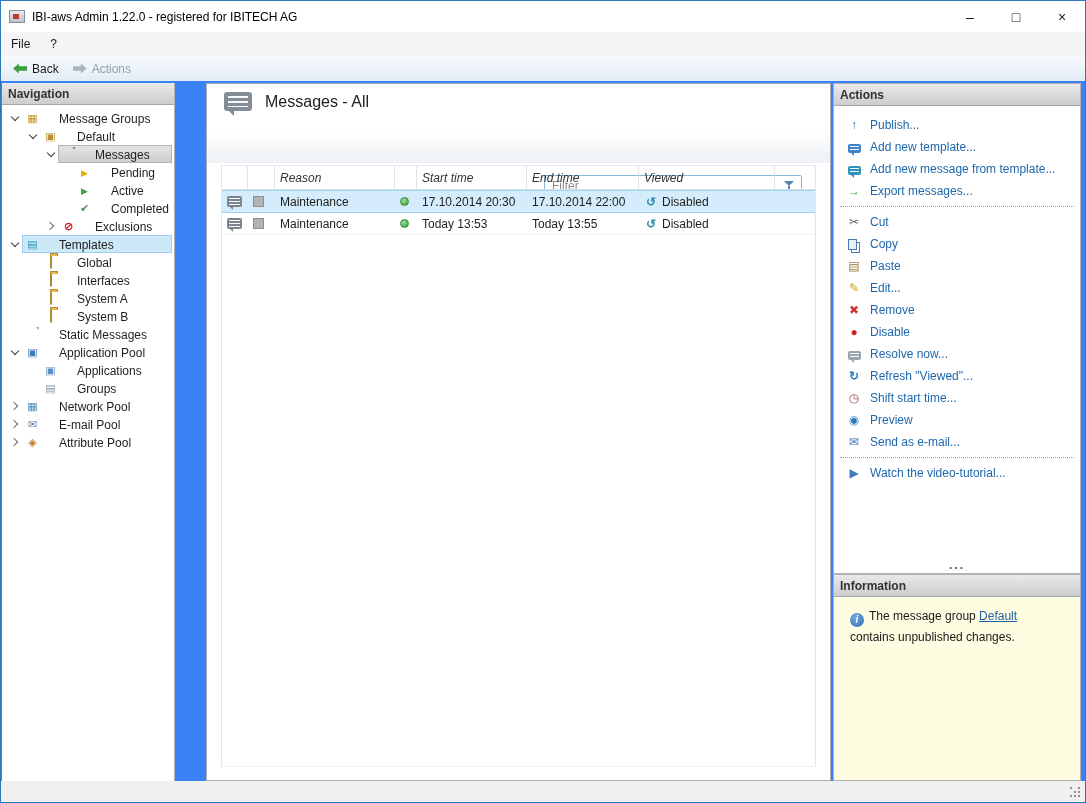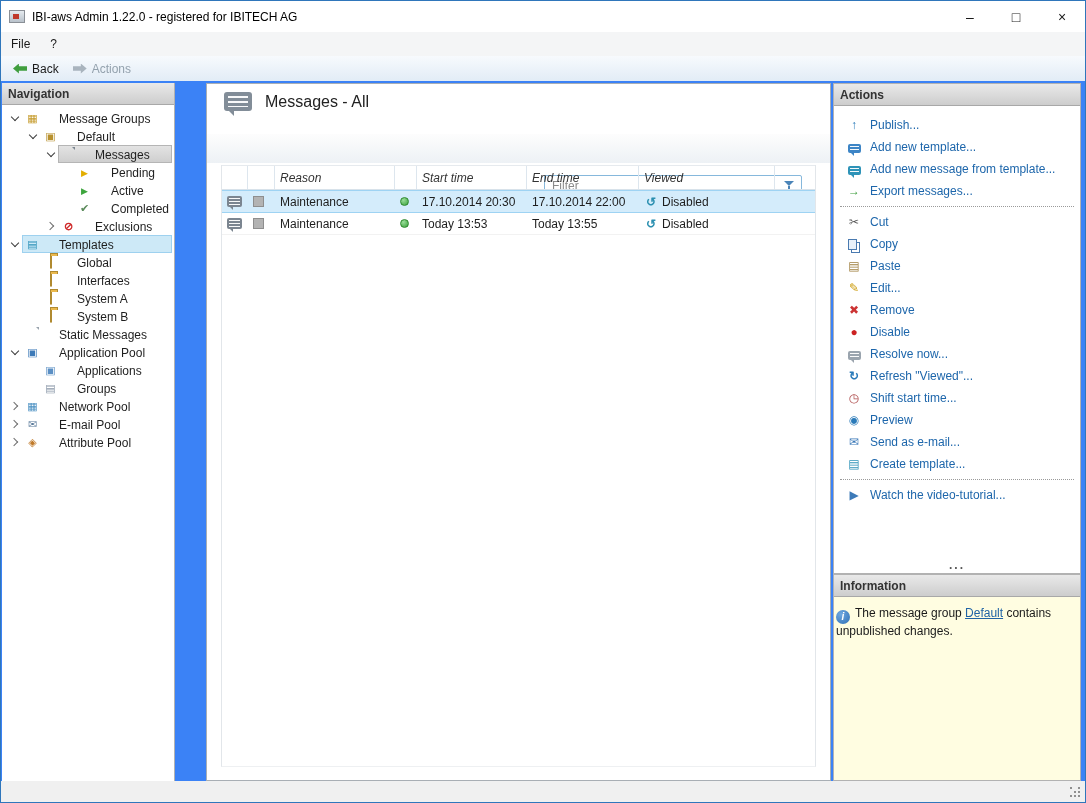--- a/index.html
+++ b/index.html
@@ -118,21 +118,21 @@
   .a-disable::before { content:"●"; color:#cc2222; }
   .a-refresh::before { content:"↻"; color:#2a7ab9; font-weight:bold; }
   .a-clock::before   { content:"◷"; color:#b05050; }
   .a-preview::before { content:"◉"; color:#2a7ab9; }
   .a-mail::before    { content:"✉"; color:#3d7ab8; }
   .a-template::before{ content:"▤"; color:#2e93b8; }
   .a-video::before   { content:"▶"; color:#3d7ab8; }
   .overflow-ind { position:absolute; bottom:0; left:0; right:0; text-align:center; color:#555; font-weight:bold; letter-spacing:2px; height:14px; line-height:12px; }
 
   
-  .info-body { flex:1; background:#fffde1; padding:9px 2px; line-height:15px; color:#1a1a1a; }
+  .info-body { flex:1; background:#fffde1; padding:9px 16px; line-height:21px; color:#1a1a1a; }
   .info-icon { display:inline-block; width:14px; height:14px; border-radius:50%; background:radial-gradient(circle at 35% 30%, #6fa8e0, #2f6fb5); color:#fff; font-size:10px; font-weight:bold; font-style:italic; text-align:center; line-height:14px; vertical-align:-3px; margin-right:5px; }
   .info-icon::before { content:"i"; }
   .info-link { color:#2063a5; text-decoration:underline; cursor:pointer; }
 
   
   .statusbar { position:absolute; left:0; right:0; bottom:0; height:21px; background:#f0f0f0; }
   .grip { position:absolute; right:3px; bottom:3px; width:12px; height:12px; }
   .grip::before { content:""; position:absolute; left:0; top:0; width:2px; height:2px; background:#8f8f8f;
     box-shadow:8px 0 0 #8f8f8f, 4px 4px 0 #8f8f8f, 8px 4px 0 #8f8f8f, 0 8px 0 #8f8f8f, 4px 8px 0 #8f8f8f, 8px 8px 0 #8f8f8f; transform:translate(0,0); }
   .grip::after { content:""; }
@@ -470,24 +470,20 @@
           <span>Shift start time...</span>
         </div>
       <div class="action-item">
           <span class="aicon a-preview"></span>
           <span>Preview</span>
         </div>
       <div class="action-item">
           <span class="aicon a-mail"></span>
           <span>Send as e-mail...</span>
         </div>
-      <div class="action-item">
-          <span class="aicon a-template"></span>
-          <span>Create template...</span>
-        </div>
 
       <div class="action-sep"></div>
 
       <div class="action-item">
           <span class="aicon a-video"></span>
           <span>Watch the video-tutorial...</span>
         </div>
 
       <div class="overflow-ind">...</div>
     </div>

